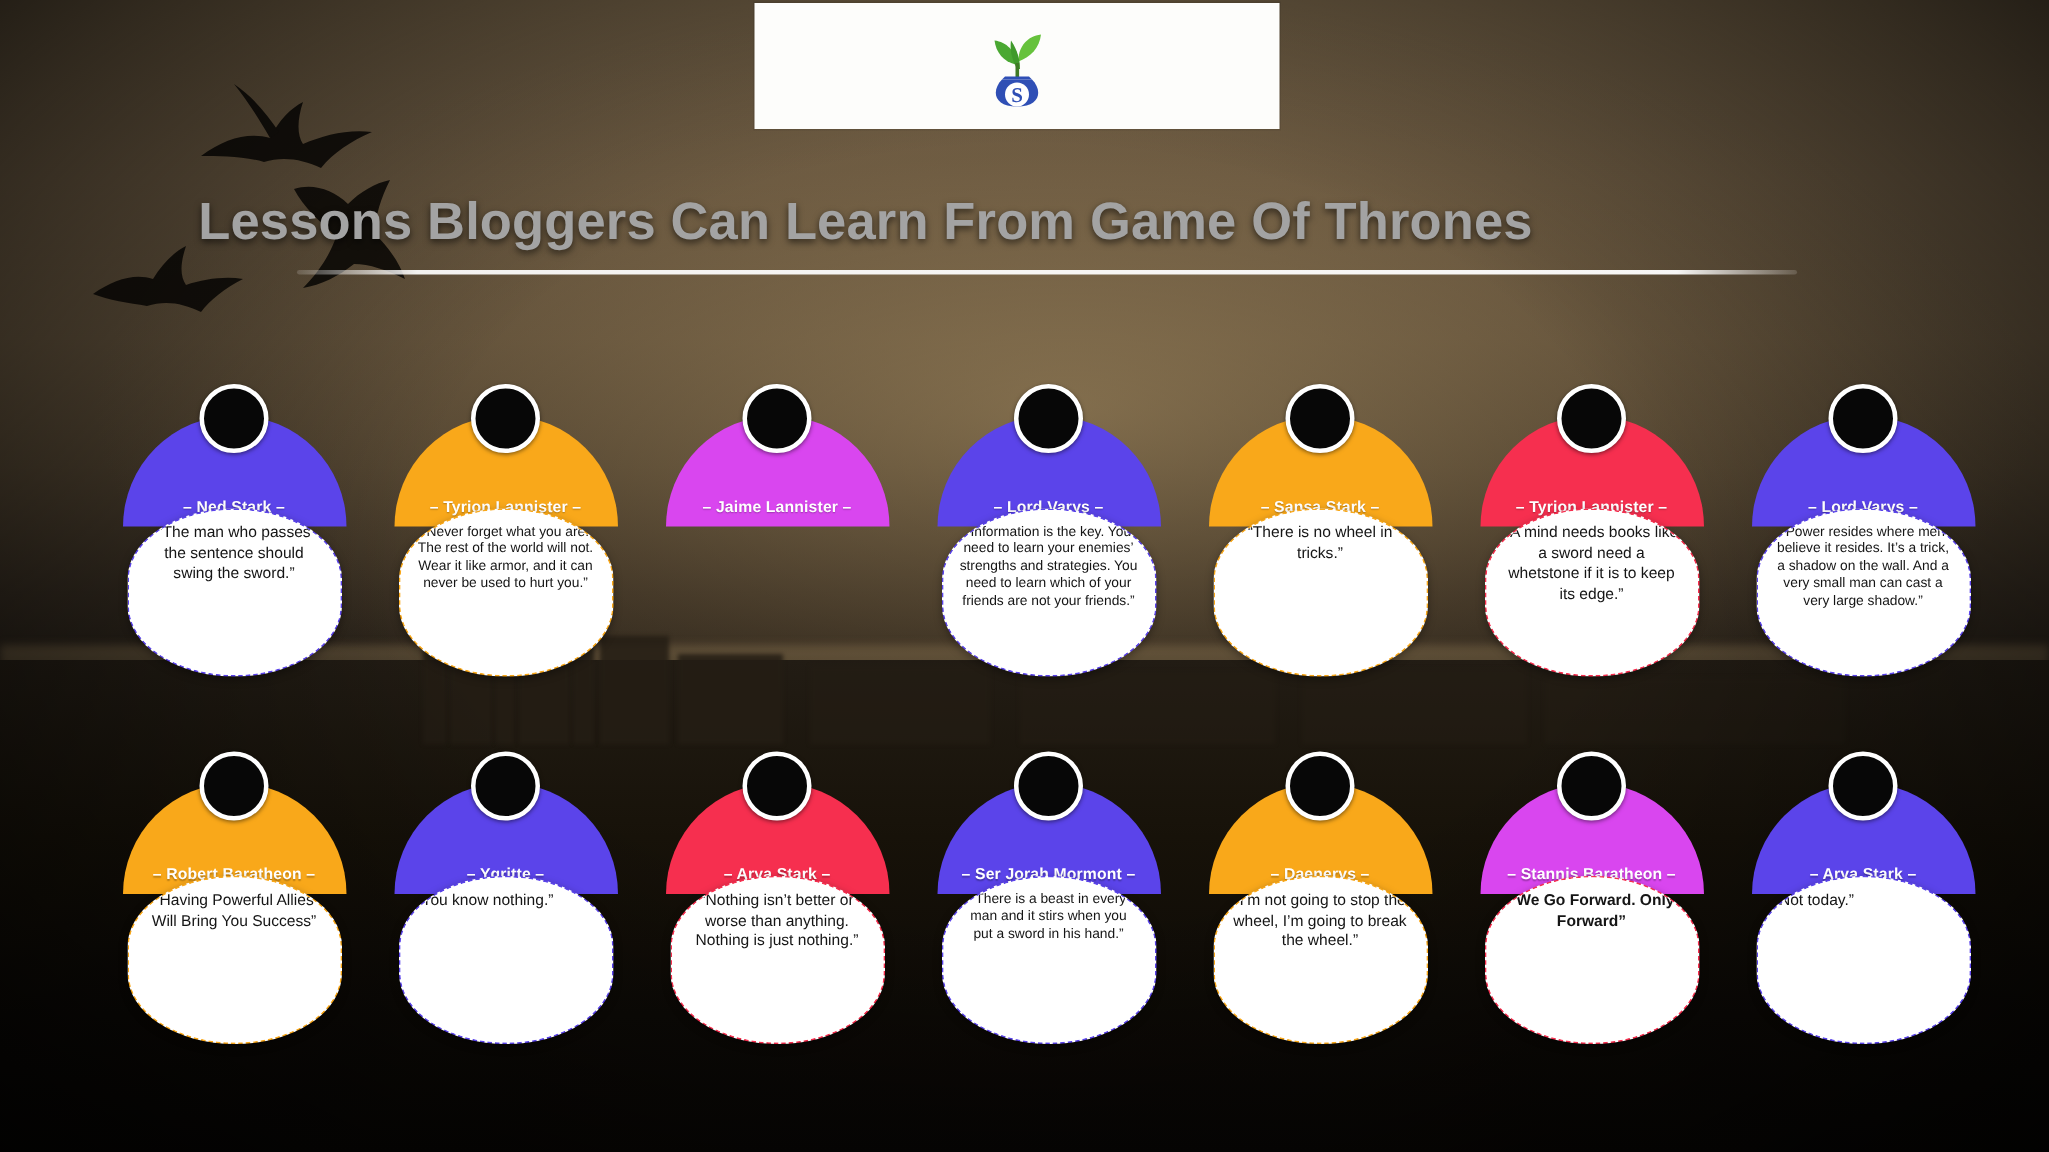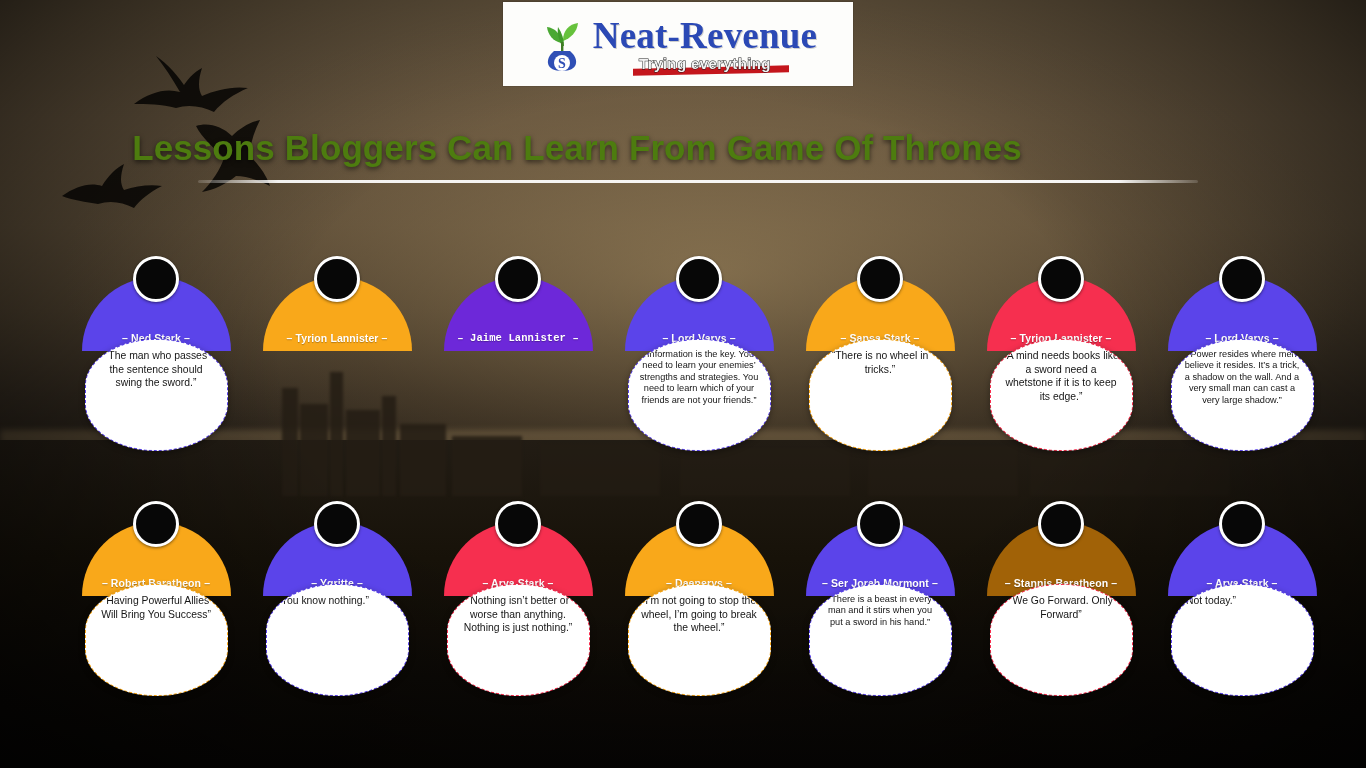--- a/index.html
+++ b/index.html
@@ -56,21 +56,21 @@
     position:relative; z-index:2;
   }
   #logo-underline {
     position:absolute; left:-6px; right:-18px; bottom:-3px; height:7px;
     background:#c4161c; transform:skewY(-1.2deg); z-index:1;
   }
 
   
   #page-title {
     position:absolute; left:0; top:128px; width:1154px; text-align:center;
-    font-size:35px; font-weight:bold; color:#4d7c0f;
+    font-size:35px; font-weight:bold; color:#a3a3a3;
     letter-spacing:.1px; text-shadow:0 2px 5px rgba(0,0,0,.6);
   }
   #title-rule {
     position:absolute; left:198px; top:180px; width:1000px; height:3px;
     background:linear-gradient(90deg, rgba(255,255,255,.15) 0%, rgba(255,255,255,.92) 8%, rgba(255,255,255,.95) 92%, rgba(255,255,255,.15) 100%);
     border-radius:2px;
   }
 
   
   .row { position:absolute; left:16px; width:1366px; display:flex; justify-content:center; gap:32px; }
@@ -156,51 +156,47 @@
   <svg width="46" height="56" viewBox="0 0 46 56">
     <path d="M22 26 C22 18 16 12 8 11 C9 19 14 25 22 27 Z" fill="#4aa832"></path>
     <path d="M24 24 C24 15 30 8 39 7 C38 16 32 22 24 25 Z" fill="#66c23c"></path>
     <path d="M23 30 C20 24 18 18 19 11 C23 17 25 23 25 30 Z" fill="#3f9a2a"></path>
     <rect x="22" y="26" width="2.4" height="10" fill="#3f7a24"></rect>
     <path d="M15 35 L31 35 L33 37 L13 37 Z" fill="#2f4fb5"></path>
     <path d="M13 37 C6 44 7 55 23 55 C39 55 40 44 33 37 Z" fill="#2f4fb5"></path>
     <ellipse cx="23" cy="47" rx="8" ry="8" fill="#ffffff"></ellipse>
     <text x="23" y="52" font-family="Liberation Serif, serif" font-size="14" font-weight="bold" fill="#2f4fb5" text-anchor="middle">S</text>
   </svg>
-  <div id="logo-text-wrap">
-    <div id="logo-name">Neat-Revenue</div>
-    <div id="logo-tagline-wrap">
-      <div id="logo-underline"></div>
-      <div id="logo-tagline">Trying everything</div>
-    </div>
-  </div>
 </div>
 
 <h1 id="page-title">Lessons Bloggers Can Learn From Game Of Thrones</h1>
 <div id="title-rule"></div>
 
 <div class="row" id="row-1">
     <div class="card">
       <div class="avatar"></div>
       <div class="dome" style="background: rgb(91, 68, 234);">
         <span class="name">– Ned Stark –</span>
       </div>
       <div class="bubble" style="border-color: rgb(91, 68, 234);">
         <span class="quote">“The man who passes the sentence should swing the sword.”</span>
       </div>
     </div>
     <div class="card">
       <div class="avatar"></div>
       <div class="dome" style="background: rgb(249, 168, 26);">
         <span class="name">– Tyrion Lannister –</span>
       </div>
-    </div>
-    <div class="card">
-      <div class="avatar"></div>
-      <div class="dome" style="background: #6d28d9; font-family: Liberation Mono, monospace;">
+      <div class="bubble" style="border-color: rgb(249, 168, 26);">
+        <span class="quote small">“Never forget what you are. The rest of the world will not. Wear it like armor, and it can never be used to hurt you.”</span>
+      </div>
+    </div>
+    <div class="card">
+      <div class="avatar"></div>
+      <div class="dome" style="background: #d946ef;">
         <span class="name">– Jaime Lannister –</span>
       </div>
     </div>
     <div class="card">
       <div class="avatar"></div>
       <div class="dome" style="background: rgb(91, 68, 234);">
         <span class="name">– Lord Varys –</span>
       </div>
       <div class="bubble" style="border-color: rgb(91, 68, 234);">
         <span class="quote small">“Information is the key. You need to learn your enemies’ strengths and strategies. You need to learn which of your friends are not your friends.”</span>
@@ -257,42 +253,42 @@
       <div class="avatar"></div>
       <div class="dome" style="background: rgb(246, 47, 79);">
         <span class="name">– Arya Stark –</span>
       </div>
       <div class="bubble" style="border-color: rgb(246, 47, 79);">
         <span class="quote">“Nothing isn’t better or worse than anything. Nothing is just nothing.”</span>
       </div>
     </div>
     <div class="card">
       <div class="avatar"></div>
+      <div class="dome" style="background: rgb(91, 68, 234);">
+        <span class="name">– Ser Jorah Mormont –</span>
+      </div>
+      <div class="bubble" style="border-color: rgb(91, 68, 234);">
+        <span class="quote small">“There is a beast in every man and it stirs when you put a sword in his hand.”</span>
+      </div>
+    </div>
+    <div class="card">
+      <div class="avatar"></div>
       <div class="dome" style="background: rgb(249, 168, 26);">
         <span class="name">– Daenerys –</span>
       </div>
       <div class="bubble" style="border-color: rgb(249, 168, 26);">
         <span class="quote">“I’m not going to stop the wheel, I’m going to break the wheel.”</span>
       </div>
     </div>
     <div class="card">
       <div class="avatar"></div>
-      <div class="dome" style="background: rgb(91, 68, 234);">
-        <span class="name">– Ser Jorah Mormont –</span>
-      </div>
-      <div class="bubble" style="border-color: rgb(91, 68, 234);">
-        <span class="quote small">“There is a beast in every man and it stirs when you put a sword in his hand.”</span>
-      </div>
-    </div>
-    <div class="card">
-      <div class="avatar"></div>
-      <div class="dome" style="background: #a16207;">
+      <div class="dome" style="background: #d946ef;">
         <span class="name">– Stannis Baratheon –</span>
       </div>
-      <div class="bubble" style="border-color: rgb(246, 47, 79);">
+      <div class="bubble" style="border-color: rgb(246, 47, 79); font-weight: bold;">
         <span class="quote">“We Go Forward. Only Forward”</span>
       </div>
     </div>
     <div class="card">
       <div class="avatar"></div>
       <div class="dome" style="background: rgb(91, 68, 234);">
         <span class="name">– Arya Stark –</span>
       </div>
       <div class="bubble" style="border-color: rgb(91, 68, 234);">
         <span class="quote">“Not today.”</span>

